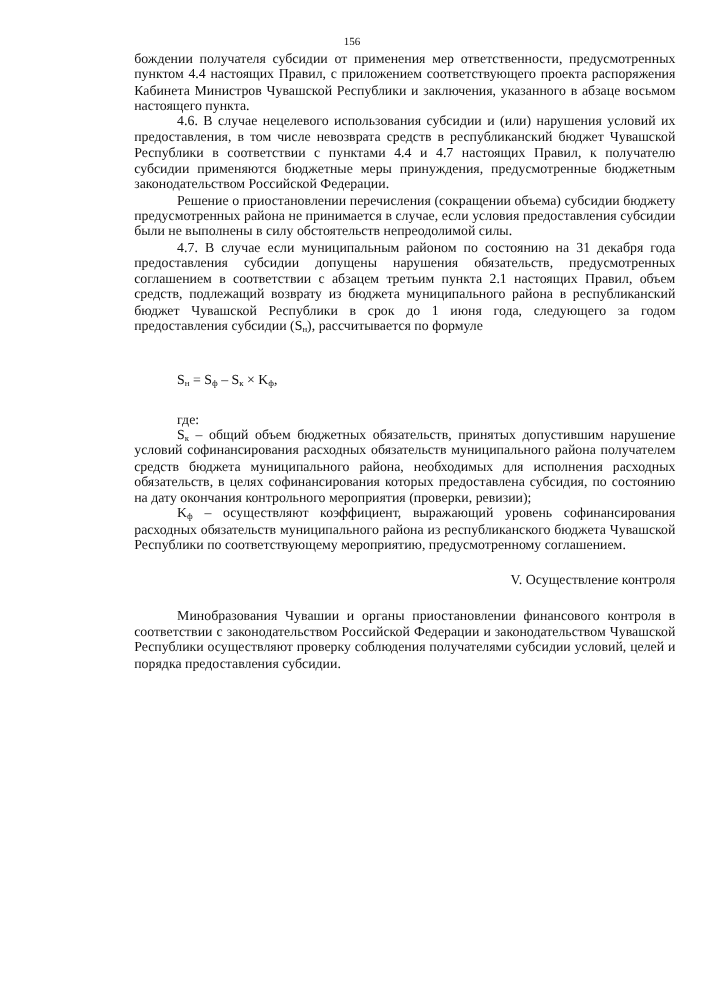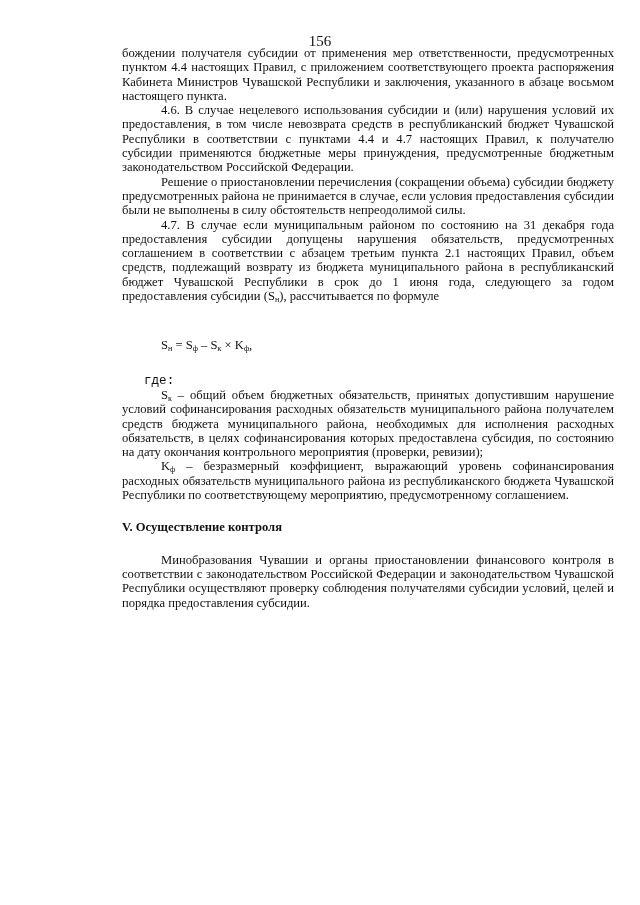--- a/index.html
+++ b/index.html
@@ -1,40 +1,40 @@
 <!DOCTYPE html>
 <html><head>
 <meta charset="utf-8">
 <style>
   html, body { margin: 0; padding: 0; background: #ffffff; }
   body { width: 640px; height: 905px; position: relative; overflow: hidden;
          font-family: "Liberation Serif", "DejaVu Serif", serif; color: #111; }
   .page-number { position: absolute; top: 33px; left: 0; width: 640px; text-align: center;
-                 font-size: 15px; }
+                 font-size: 10px; }
   .content { position: absolute; top: 46px; left: 122px; width: 492px;
              font-size: 12.6px; line-height: 14.3px; }
   .p { margin: 0; text-align: justify; }
   .ind { text-indent: 39px; }
   .formula { margin: 35px 0 21px 39px; }
-  .gde { margin: 0 0 0 22px; font-family: Liberation Mono, monospace; }
-  .heading { text-align: left; font-weight: bold; margin: 18px 0 18px 0; }
+  .gde { margin: 0 0 0 39px; }
+  .heading { text-align: right; font-weight: normal; margin: 18px 0 18px 0; }
   sub { font-size: 8px; vertical-align: -2px; line-height: 0; }
 </style>
 </head>
 <body>
 
 <div class="page-number">156</div>
 
 <div class="content">
   <p class="p">бождении получателя субсидии от применения мер ответственности, предусмотренных пунктом 4.4 настоящих Правил, с приложением соответствующего проекта распоряжения Кабинета Министров Чувашской Республики и заключения, указанного в абзаце восьмом настоящего пункта.</p>
   <p class="p ind">4.6. В случае нецелевого использования субсидии и (или) нарушения условий их предоставления, в том числе невозврата средств в республиканский бюджет Чувашской Республики в соответствии с пунктами 4.4 и 4.7 настоящих Правил, к получателю субсидии применяются бюджетные меры принуждения, предусмотренные бюджетным законодательством Российской Федерации.</p>
   <p class="p ind">Решение о приостановлении перечисления (сокращении объема) субсидии бюджету предусмотренных района не принимается в случае, если условия предоставления субсидии были не выполнены в силу обстоятельств непреодолимой силы.</p>
   <p class="p ind"><span>4.7. В случае если муниципальным районом по состоянию на 31 декабря года предоставления субсидии допущены нарушения обязательств, предусмотренных соглашением в соответствии с абзацем третьим пункта 2.1 настоящих Правил, объем средств, подлежащий возврату из бюджета муниципального района в республиканский бюджет Чувашской Республики в срок до 1 июня года, следующего за годом предоставления субсидии (S</span><sub>н</sub><span>), рассчитывается по формуле</span></p>
 
   <p class="p formula"><span>S</span><sub>н</sub><span> = </span><span>S</span><sub>ф</sub><span> – </span><span>S</span><sub>к</sub><span> × </span><span>K</span><sub>ф</sub><span>,</span></p>
 
   <p class="p gde">где:</p>
   <p class="p ind"><span>S</span><sub>к</sub><span> – общий объем бюджетных обязательств, принятых допустившим нарушение условий софинансирования расходных обязательств муниципального района получателем средств бюджета муниципального района, необходимых для исполнения расходных обязательств, в целях софинансирования которых предоставлена субсидия, по состоянию на дату окончания контрольного мероприятия (проверки, ревизии);</span></p>
-  <p class="p ind"><span>K</span><sub>ф</sub><span> – безразмерный коэффициент, выражающий уровень софинансирования расходных обязательств муниципального района из республиканского бюджета Чувашской Республики по соответствующему мероприятию, предусмотренному соглашением.</span></p>
+  <p class="p ind"><span>K</span><sub>ф</sub><span> – осуществляют коэффициент, выражающий уровень софинансирования расходных обязательств муниципального района из республиканского бюджета Чувашской Республики по соответствующему мероприятию, предусмотренному соглашением.</span></p>
 
   <p class="p heading">V. Осуществление контроля</p>
   <p class="p ind">Минобразования Чувашии и органы приостановлении финансового контроля в соответствии с законодательством Российской Федерации и законодательством Чувашской Республики осуществляют проверку соблюдения получателями субсидии условий, целей и порядка предоставления субсидии.</p>
 </div>
 
 </body></html>

